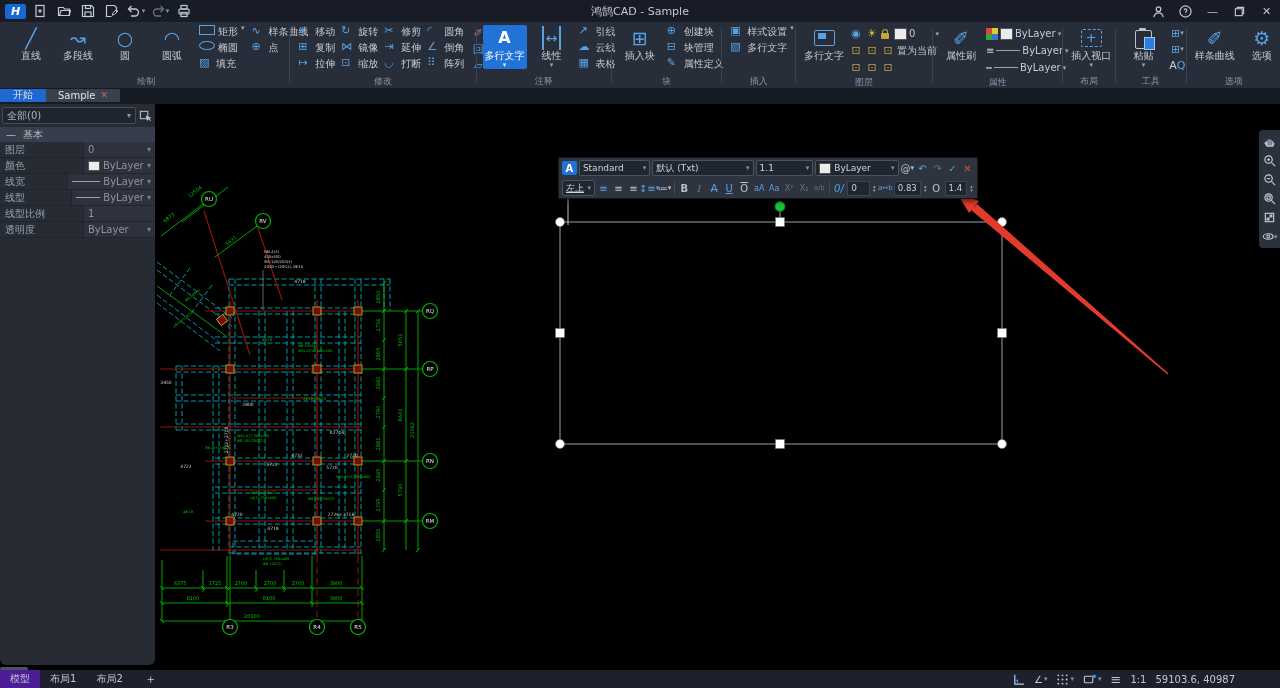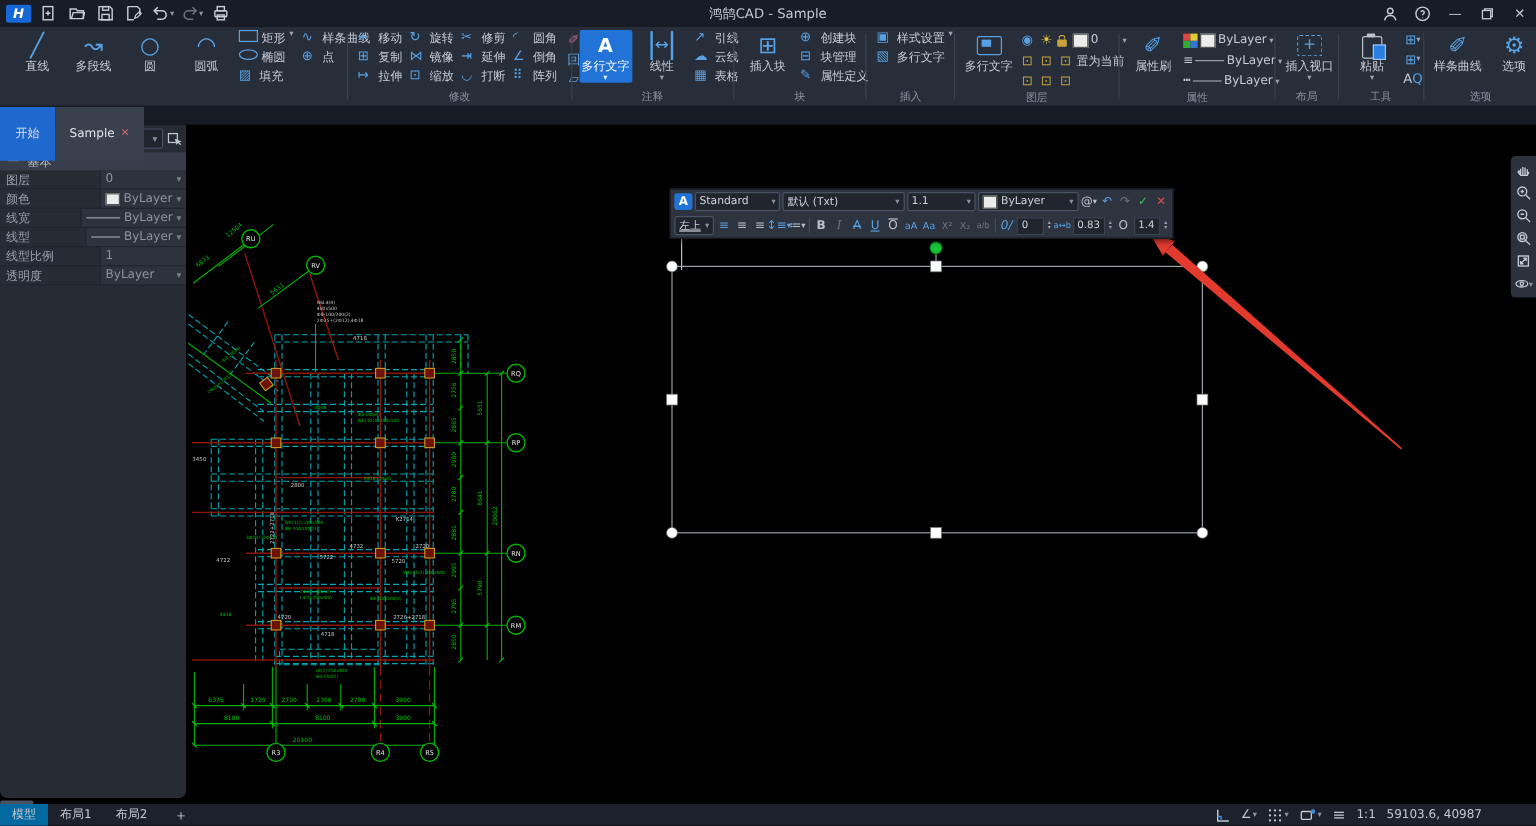--- a/index.html
+++ b/index.html
@@ -44,21 +44,21 @@
   .cgrid span{width:6px;height:6px}
   .lyrrow{display:flex;align-items:center;gap:2px;height:17px;font-size:10px;color:#c6ccd6}
   .pline{display:inline-block;width:24px;height:1px;background:#9aa2b0}
   .vp{position:relative;width:19px;height:16px;border:1.4px dashed #57a2e4;border-radius:2px}
   .vp:after{content:"+";position:absolute;inset:0;display:flex;align-items:center;justify-content:center;color:#57a2e4;font-size:13px}
   .clip{position:relative;width:15px;height:17px;border:1.3px solid #bcc3cf;border-radius:2px;margin-top:2px}
   .clip:before{content:"";position:absolute;top:-3px;left:3px;width:7px;height:3px;background:#bcc3cf;border-radius:1px}
   .clip:after{content:"";position:absolute;right:-4px;bottom:-2px;width:9px;height:11px;background:#2a7de1;border:1px solid #9cc4ef}
   
   .tabrow{position:absolute;left:0;top:88px;right:0;height:16px;background:#161b24;display:flex;z-index:28}
-  .dtab{height:14px;display:flex;align-items:center;gap:5px;font-size:10px;padding:16px 12px;color:#dfe3ea}
+  .dtab{height:14px;display:flex;align-items:center;gap:5px;font-size:10px;padding:0 12px;color:#dfe3ea}
   .dtab.start{background:#1e68cf;min-width:22px;justify-content:center}
   .dtab.doc{background:#3a414e}
   .closex{color:#c96a5f;font-size:9px}
   
   .panel{position:absolute;left:0;top:104px;width:155px;height:561px;background:#262b34;border-radius:0 0 6px 6px;z-index:20}
   .pcombos{display:flex;align-items:center;gap:2px;padding:3px 2px 3px 2px}
   .pcombo{flex:1;height:15px;background:#1f242d;border:1px solid #454d5e;border-radius:2px;font-size:10px;color:#aeb4c0;
     display:flex;align-items:center;padding:0 4px}
   .pcombo .arr{margin-left:auto;color:#8b93a1;font-size:8px}
   .selbtn{width:15px;height:15px;display:flex;align-items:center;justify-content:center;color:#c0c6d2}
@@ -84,21 +84,21 @@
   .mspin{display:flex;flex-direction:column;font-size:5px;line-height:4px;color:#9aa2b0;width:7px;align-items:center}
   .msep{width:1px;height:12px;background:#434b5b;margin:0 1px}
   
   .rightnav{position:absolute;right:0;top:130px;width:21px;height:118px;background:#2b323e;border-radius:4px 0 0 4px;
     display:flex;flex-direction:column;align-items:center;justify-content:space-evenly;z-index:24;color:#c6ccd6}
   .rnbtn{width:16px;height:16px;display:flex;align-items:center;justify-content:center;font-size:12px}
   
   .statusbar{position:absolute;left:0;bottom:0;right:0;height:18px;background:#1c212b;display:flex;align-items:center;
     font-size:10px;color:#c3c8d1;z-index:30}
   .sheet{height:18px;display:flex;align-items:center;padding:0 10px}
-  .sheet.active{background:#0369a1}
+  .sheet.active{background:#4c1d95}
   .plusbtn{padding:0 12px;font-size:12px;color:#c3c8d1}
   .sright{margin-left:auto;display:flex;align-items:center;gap:9px;padding-right:45px}
   .sicon{display:flex;align-items:center;gap:1px;color:#c3c8d1}
   .sarr{font-size:7px;color:#8b93a1}
 </style>
 </head>
 <body>
 
 <div class="titlebar">
   <div class="qat">
@@ -217,20 +217,21 @@
         <div class="smallbtn">
           <span class="sicon">∿</span>
           <span>样条曲线</span>
           </div>
         <div class="smallbtn">
           <span class="sicon">⊕</span>
           <span>点</span>
           </div>
       </div>
     </div>
+    <div class="rlabel">绘制</div>
   </div>
   <div class="vsep"></div>
 
   <div class="rgroup">
     <div class="rbody">
       <div class="mgrid">
         <div class="smallbtn">
             <span class="sicon" style="font-weight:bold">+</span>
             <span>移动</span>
           </div>

